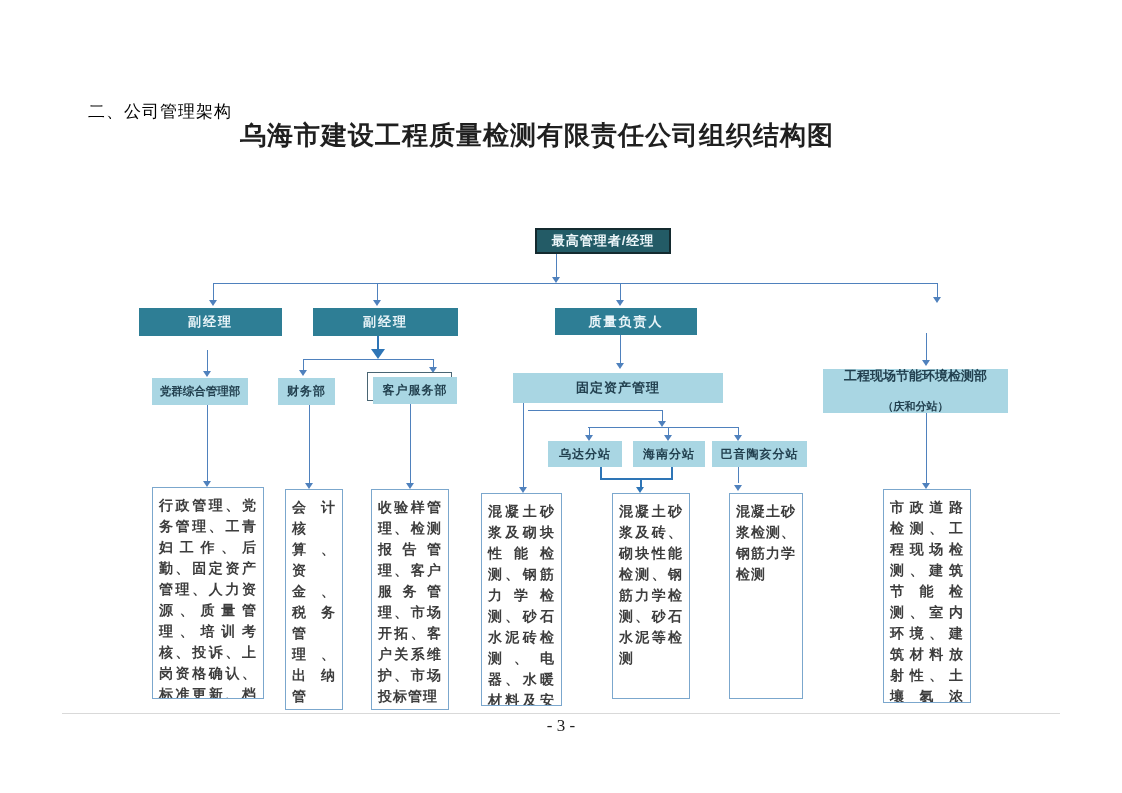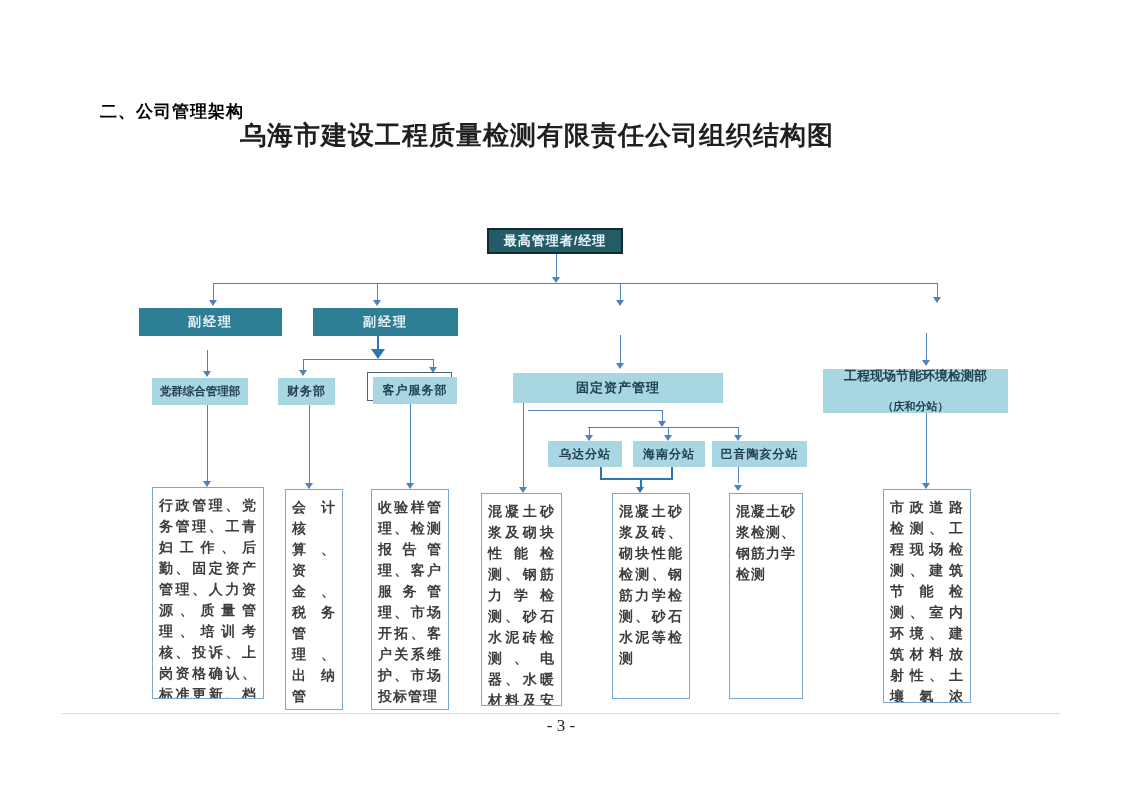--- a/index.html
+++ b/index.html
@@ -1,21 +1,21 @@
 <!DOCTYPE html>
 <html><head>
 <meta charset="utf-8">
 <style>
   html,body{margin:0;padding:0;background:#ffffff;}
   body{font-family:"Liberation Sans", sans-serif;}
   .page{position:relative;width:1122px;height:793px;background:#ffffff;overflow:hidden;}
-  .section-heading{position:absolute;left:100px;top:100px;font-size:17px;font-weight:bold;color:#000;letter-spacing:1px;}
+  .section-heading{position:absolute;left:88px;top:100px;font-size:17px;font-weight:normal;color:#000;letter-spacing:1px;}
   .chart-title{position:absolute;left:240px;top:118px;width:700px;text-align:left;font-size:26px;font-weight:bold;color:#1f1f1f;letter-spacing:1px;}
   .node{position:absolute;display:flex;align-items:center;justify-content:center;box-sizing:border-box;text-align:center;}
-  .root{background:#235b66;border:2px solid #142a2f;color:#eef7fa;font-weight:bold;font-size:13px;letter-spacing:1px;}
+  .root{background:#235b66;border:2px solid #142a2f;color:#eef7fa;font-weight:bold;font-size:13px;letter-spacing:1px;margin-left:48px;}
   .l2{background:#2e7e95;color:#e9f4f8;font-weight:bold;font-size:13px;letter-spacing:2px;}
   .l3,.l4{background:#a9d6e3;color:#22404f;font-weight:bold;font-size:12px;letter-spacing:1px;}
   .l3col{flex-direction:column;line-height:1.45;}
   .l3col .sub{font-size:11px;font-weight:bold;}
   .whitebox{position:absolute;background:#ffffff;border:1px solid #4a6573;box-sizing:border-box;}
   .detail{position:absolute;background:#ffffff;border:1px solid #7ba7cd;box-sizing:border-box;padding:7px 6px;font-size:14px;line-height:21px;text-align:justify;text-justify:inter-ideograph;color:#3d3d3d;font-weight:bold;letter-spacing:1px;overflow:hidden;}
   .vline{position:absolute;width:1px;background:#4f81bd;}
   .hline{position:absolute;height:1px;background:#4f81bd;}
   .thickline{background:#2e75b6;}
   .arr{position:absolute;width:0;height:0;border-left:4px solid transparent;border-right:4px solid transparent;border-top:6px solid #4f81bd;}
@@ -42,20 +42,21 @@
   <div class="arr" style="left:209px;top:300px;"></div>
   <div class="vline" style="left:377px;top:283px;height:17px;"></div>
   <div class="arr" style="left:373px;top:300px;"></div>
   <div class="vline" style="left:620px;top:283px;height:17px;"></div>
   <div class="arr" style="left:616px;top:300px;"></div>
   <div class="vline" style="left:937px;top:283px;height:14px;"></div>
   <div class="arr" style="left:933px;top:297px;"></div>
 
   <div class="node l2" style="left:139px;top:308px;width:143px;height:28px;">副经理</div>
   <div class="node l2" style="left:313px;top:308px;width:145px;height:28px;">副经理</div>
+  <div class="node l2" style="left:555px;top:308px;width:142px;height:27px;">质量负责人</div>
 
   <div class="vline" style="left:207px;top:350px;height:21px;"></div>
   <div class="arr" style="left:203px;top:371px;"></div>
 
   <div class="vline thickline" style="left:377px;top:336px;height:13px;width:2px;"></div>
   <div class="arr big" style="left:371px;top:349px;"></div>
   <div class="hline" style="left:303px;top:359px;width:131px;"></div>
   <div class="vline" style="left:303px;top:359px;height:11px;"></div>
   <div class="arr" style="left:299px;top:370px;"></div>
   <div class="vline" style="left:433px;top:359px;height:8px;"></div>

